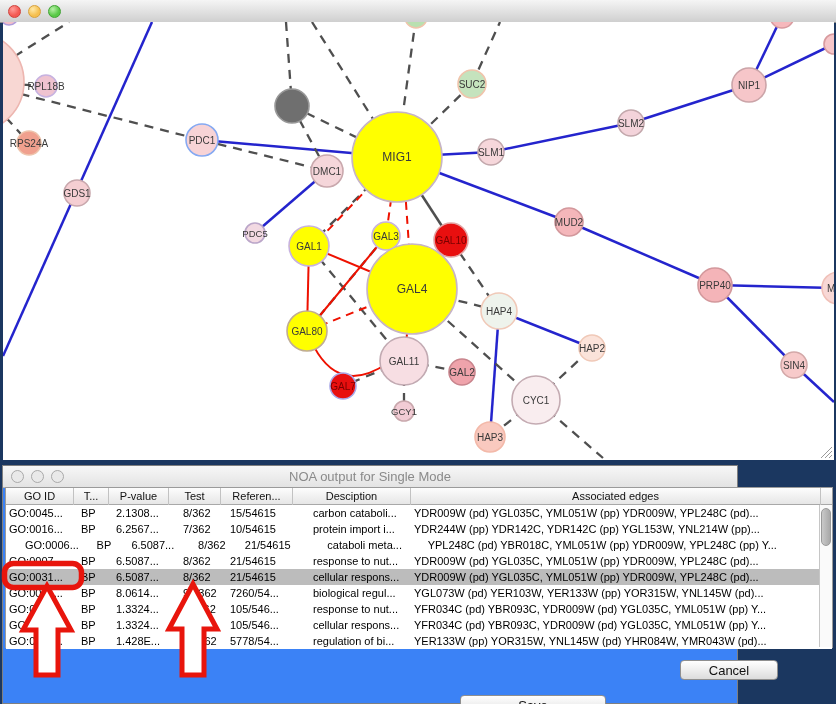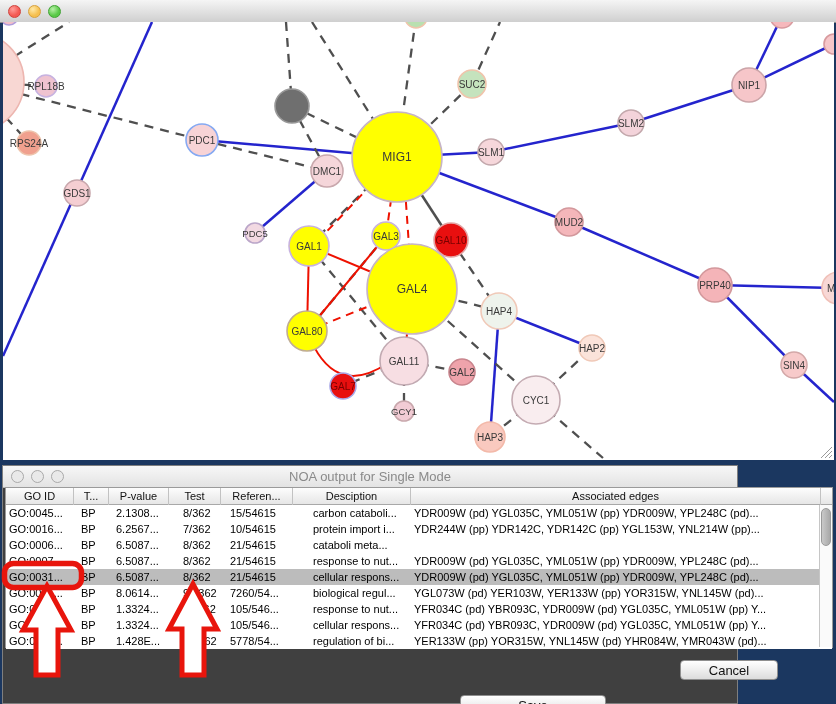--- a/index.html
+++ b/index.html
@@ -17,21 +17,21 @@
   .light.green{background:radial-gradient(circle at 35% 30%,#b8f0a8,#58c946 60%);border:1px solid #3fa332;}
   .light.hollow{background:#e9e9e9;border:1.5px solid #a9a9a9;}
   
   #net-titlebar{top:0;}
   #net-canvas{position:absolute;left:3px;top:22px;width:831px;height:438px;background:#ffffff;}
   #net-canvas svg{display:block;}
   svg text{font-family:"Liberation Sans",sans-serif;}
   #grip{position:absolute;right:1px;bottom:1px;}
   
   #noa-window{position:absolute;left:2px;top:465px;width:736px;height:239px;
-    background:#404040;border:1px solid #7f7f7f;box-sizing:border-box;}
+    background:#3b82f6;border:1px solid #7f7f7f;box-sizing:border-box;}
   #noa-titlebar{top:0;height:21px;background:linear-gradient(#f7f7f7,#e3e3e3);
     border-bottom:1px solid #b5b5b5;}
   #noa-titlebar .title{color:#8a8a8a;}
   #noa-table{position:absolute;left:2px;top:21px;width:828px;height:161px;
     background:#ffffff;border:1px solid #9b9b9b;box-sizing:border-box;}
   #thead{display:flex;height:17px;background:linear-gradient(#fdfdfd,#e6e6e6);
     border-bottom:1px solid #a8a8a8;box-sizing:border-box;}
   .hcell{height:17px;line-height:16px;font-size:11px;color:#111;text-align:center;
     border-right:1px solid #c2c2c2;box-sizing:border-box;overflow:hidden;white-space:nowrap;}
   #tbody{position:relative;}
@@ -221,26 +221,27 @@
         <div class="trow">
           <div class="cell c0" style="width: 68px;">GO:0016...</div>
           <div class="cell c1" style="width: 35px;">BP</div>
           <div class="cell c2" style="width: 60px;">6.2567...</div>
           <div class="cell c3" style="width: 52px;">7/362</div>
           <div class="cell c4" style="width: 72px;">10/54615</div>
           <div class="cell c5" style="width: 118px;">protein import i...</div>
           <div class="cell c6" style="width: 410px;">YDR244W (pp) YDR142C, YDR142C (pp) YGL153W, YNL214W (pp)...</div>
         </div>
         <div class="trow">
-          <div class="cell c0" style="width: 68px;">GO:0006...</div>
+          <div class="cell c0" style="width: 68px; margin-left: 16px;">GO:0006...</div>
           <div class="cell c1" style="width: 35px;">BP</div>
           <div class="cell c2" style="width: 60px;">6.5087...</div>
           <div class="cell c3" style="width: 52px;">8/362</div>
           <div class="cell c4" style="width: 72px;">21/54615</div>
           <div class="cell c5" style="width: 118px;">cataboli meta...</div>
+          <div class="cell c6" style="width: 410px;">YPL248C (pd) YBR018C, YML051W (pp) YDR009W, YPL248C (pp) Y...</div>
         </div>
         <div class="trow">
           <div class="cell c0" style="width: 68px;">GO:0007...</div>
           <div class="cell c1" style="width: 35px;">BP</div>
           <div class="cell c2" style="width: 60px;">6.5087...</div>
           <div class="cell c3" style="width: 52px;">8/362</div>
           <div class="cell c4" style="width: 72px;">21/54615</div>
           <div class="cell c5" style="width: 118px;">response to nut...</div>
           <div class="cell c6" style="width: 410px;">YDR009W (pd) YGL035C, YML051W (pp) YDR009W, YPL248C (pd)...</div>
         </div>

